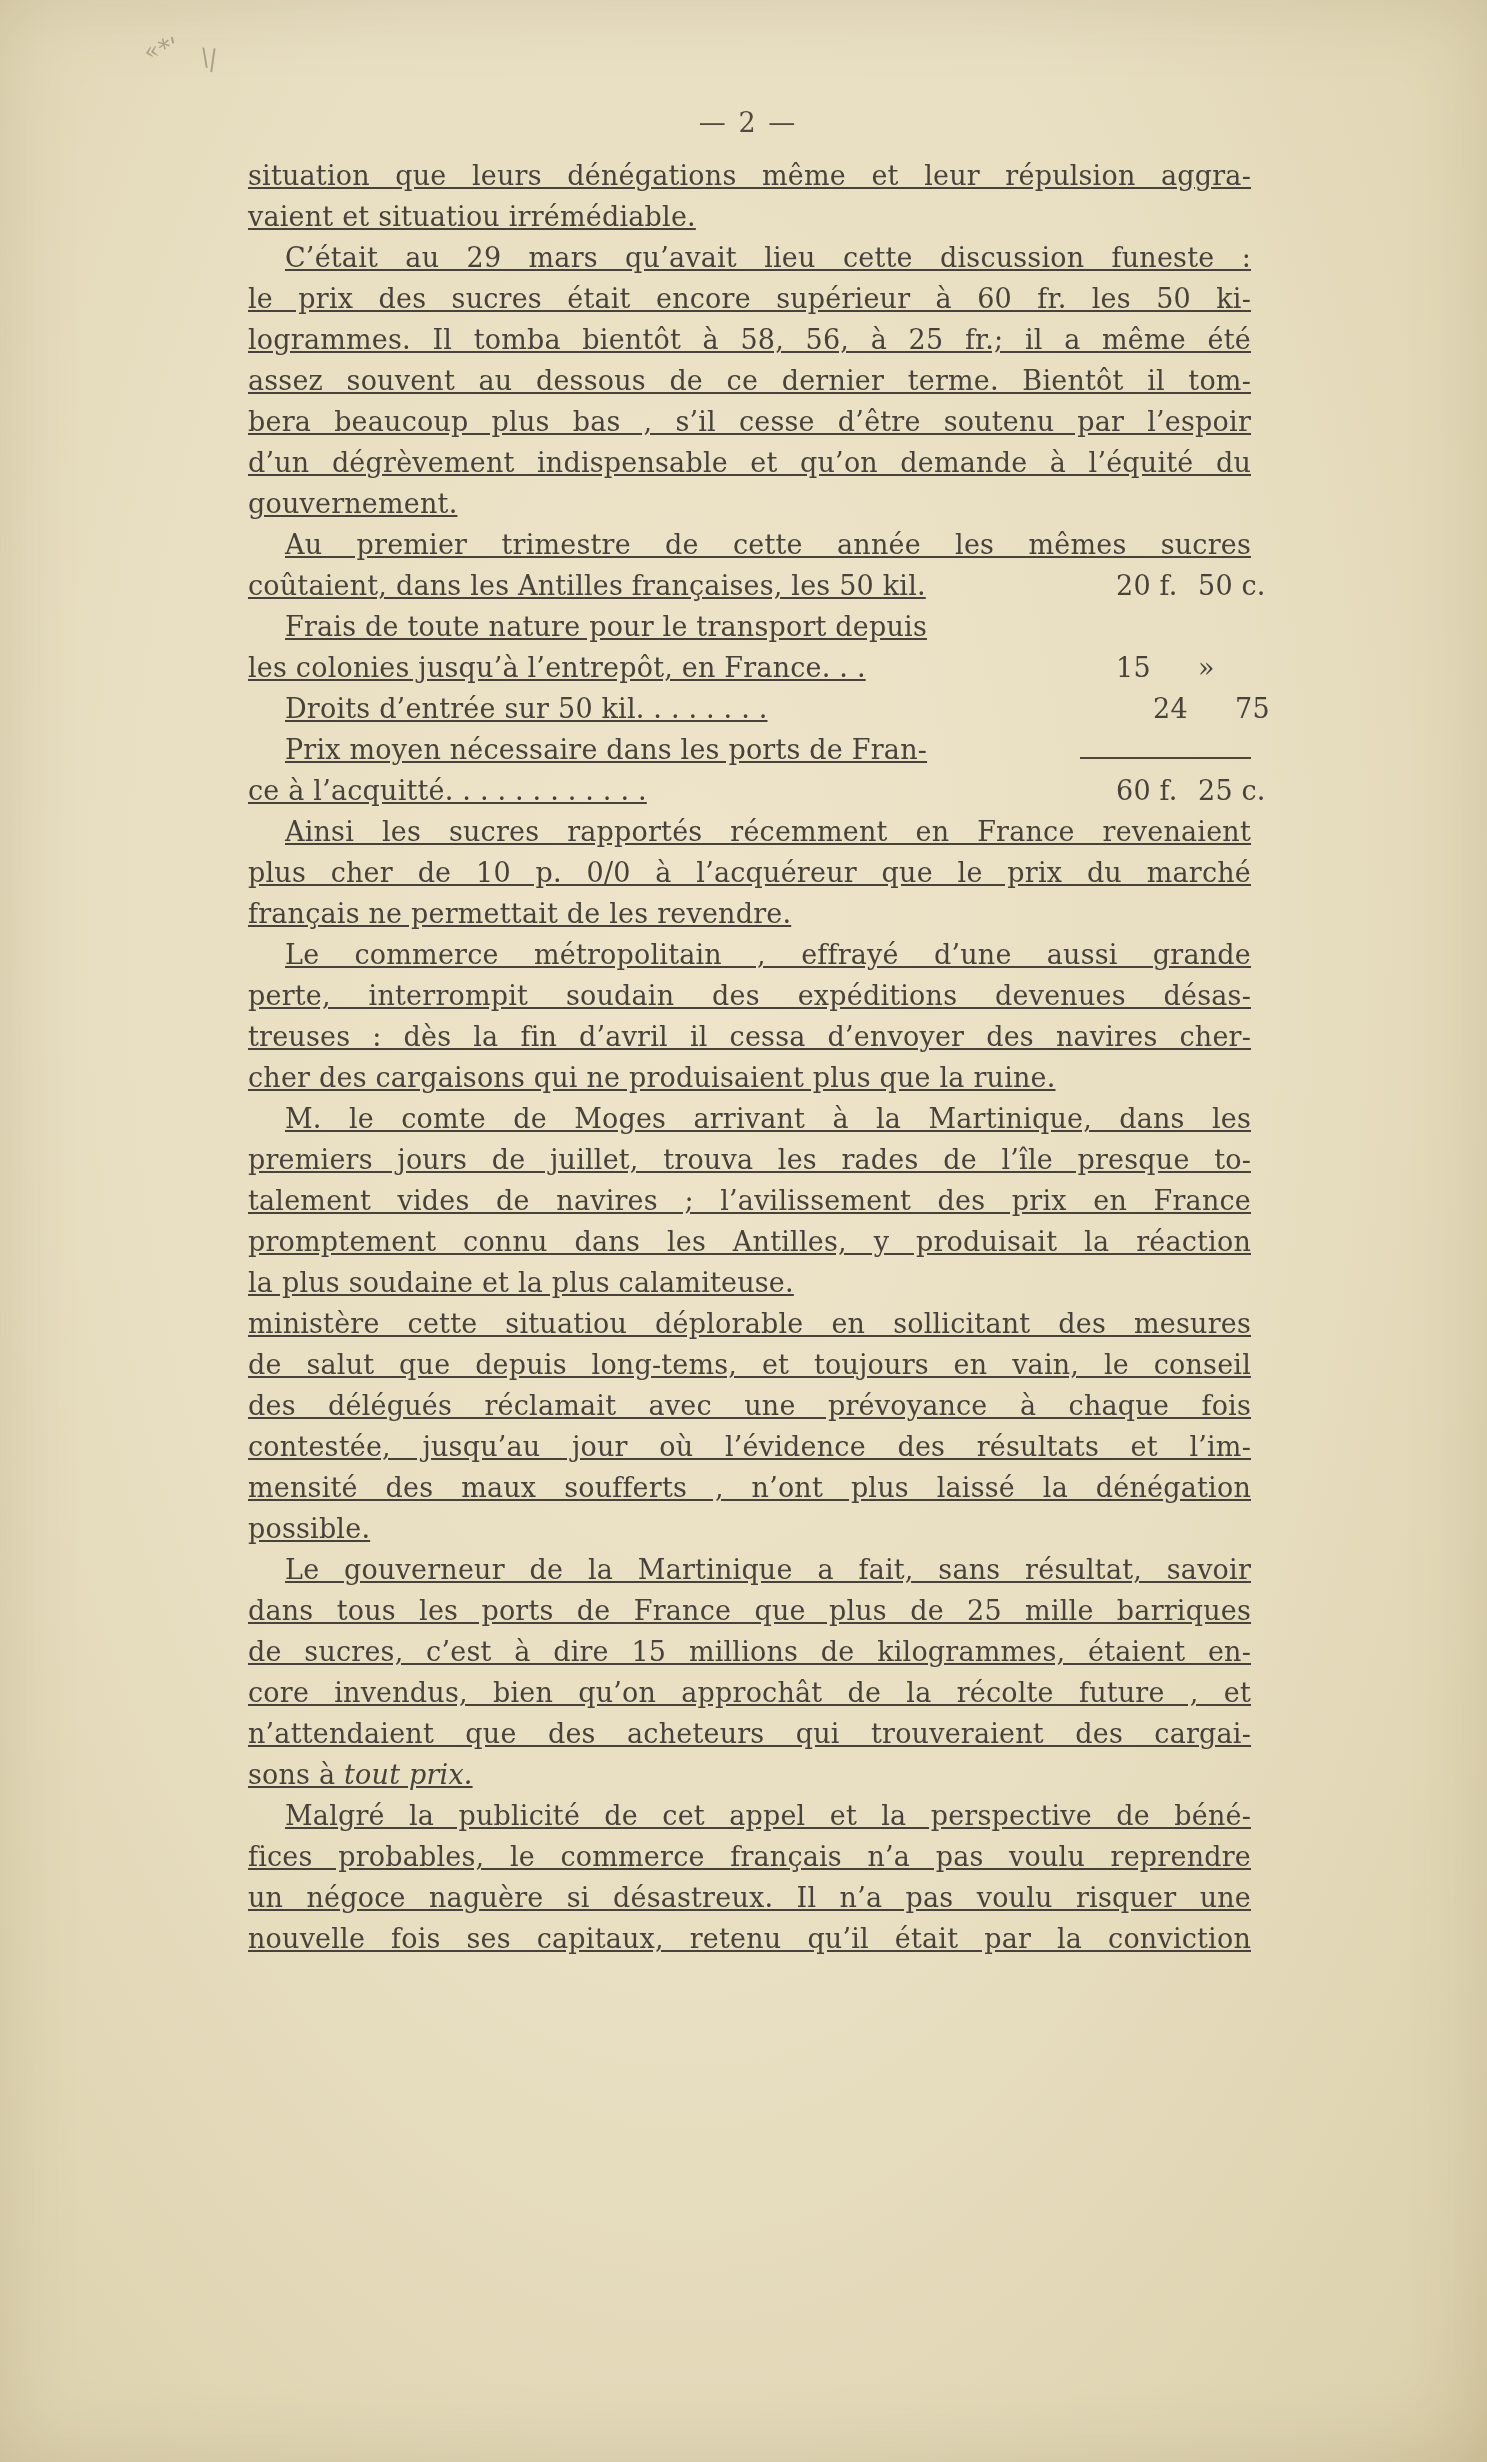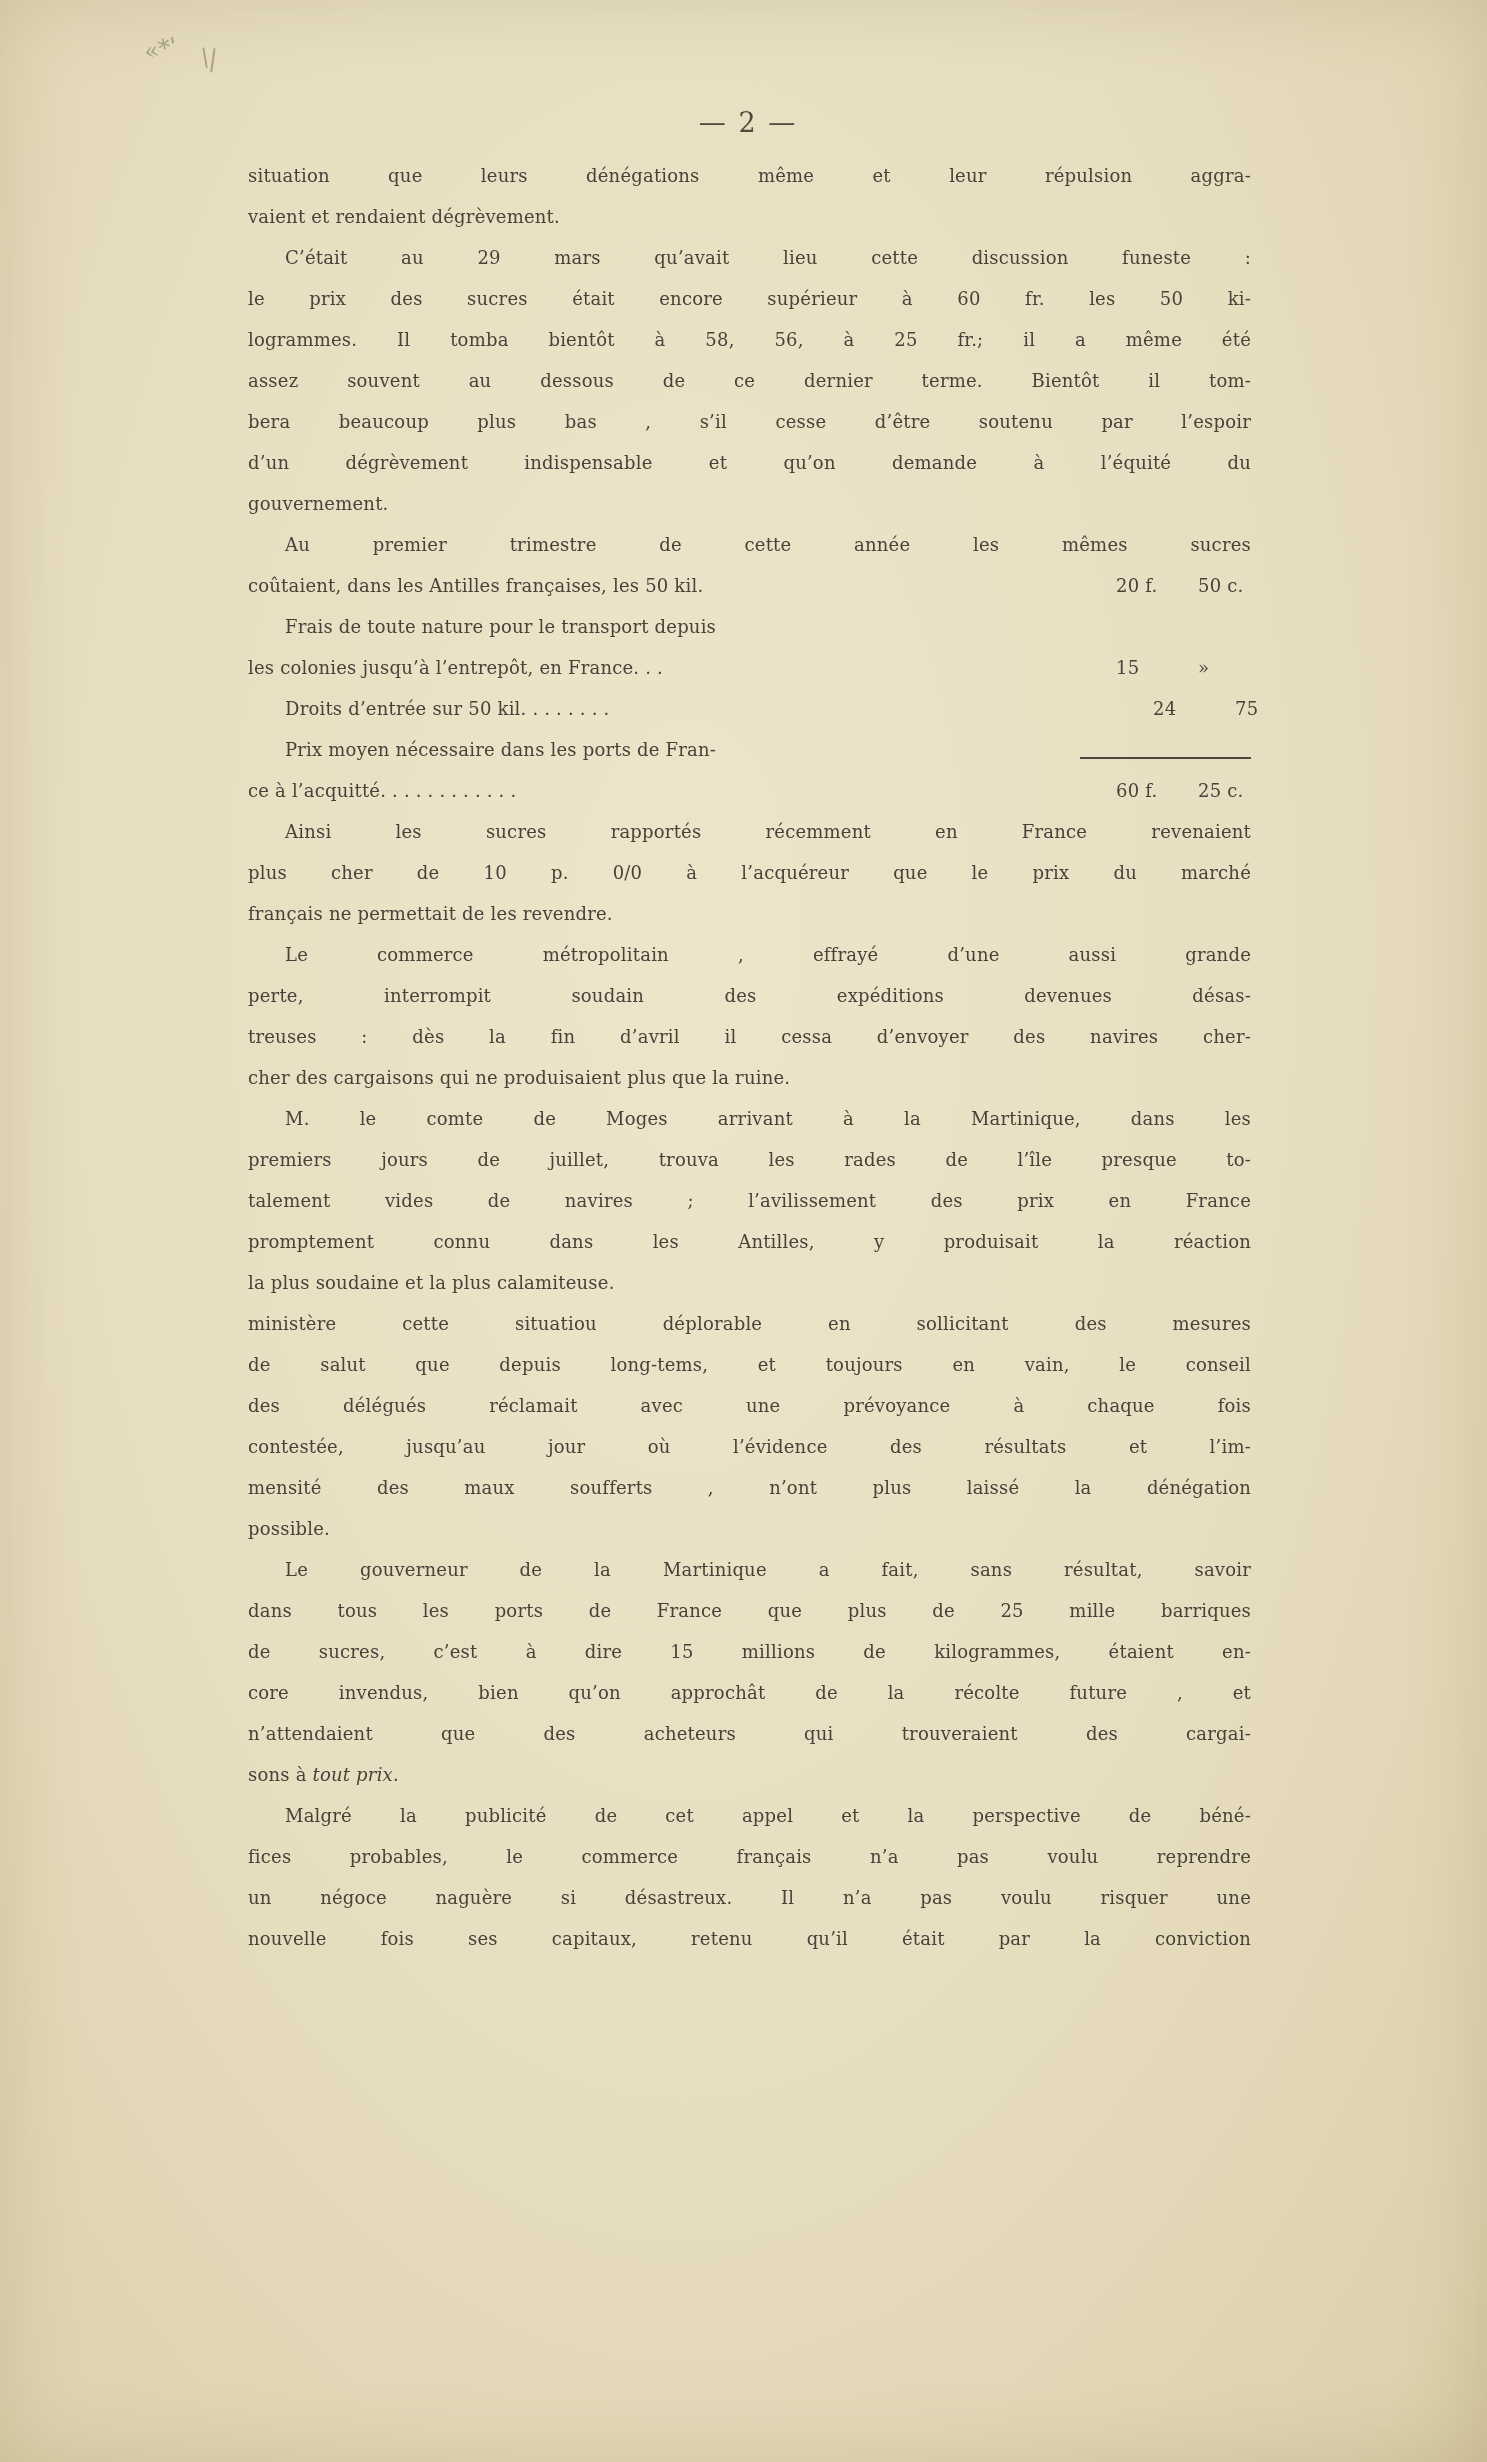--- a/index.html
+++ b/index.html
@@ -23,24 +23,25 @@
     margin-left:248px;
     text-align:center;
     font-size:27px;
     letter-spacing:2px;
     color:#524a3e;
   }
   .textblock {
     width:1003px;
     margin-left:248px;
     margin-top:17.3px;
-    font-size:18px;
+    font-size:27px;
     line-height:41px;
     letter-spacing:0.2px;
     color:#49423a;
+    text-decoration:underline;
   }
   .line {
     height:41px;
     text-align:justify;
     text-align-last:justify;
   }
   .line.indent { text-indent:37px; }
   .line.nojust { text-align:left; text-align-last:left; }
   .line.account { position:relative; text-align:left; text-align-last:left; }
   .col1 { position:absolute; left:868px; top:0; white-space:nowrap;text-align:right; }
@@ -65,21 +66,21 @@
 <body>
 
 <div class="page">
   <span class="mark mark1">«*'</span>
   <span class="mark mark2">\|</span>
 
   <div class="pagenum">— 2 —</div>
 
   <div class="textblock" id="text-block">
       <div class="line"><span>situation que leurs dénégations même et leur répulsion aggra-</span></div>
-      <div class="line nojust"><span>vaient et rendaient dégrèvement.</span></div>
+      <div class="line nojust"><span>vaient et situatiou irrémédiable.</span></div>
       <div class="line indent"><span>C’était au 29 mars qu’avait lieu cette discussion funeste :</span></div>
       <div class="line"><span>le prix des sucres était encore supérieur à 60 fr. les 50 ki-</span></div>
       <div class="line"><span>logrammes. Il tomba bientôt à 58, 56, à 25 fr.; il a même été</span></div>
       <div class="line"><span>assez souvent au dessous de ce dernier terme. Bientôt il tom-</span></div>
       <div class="line"><span>bera beaucoup plus bas , s’il cesse d’être soutenu par l’espoir</span></div>
       <div class="line"><span>d’un dégrèvement indispensable et qu’on demande à l’équité du</span></div>
       <div class="line nojust"><span>gouvernement.</span></div>
       <div class="line indent"><span>Au premier trimestre de cette année les mêmes sucres</span></div>
       <div class="line account"><span>coûtaient, dans les Antilles françaises, les 50 kil.</span><span class="col1">20 f.</span><span class="col2">50 c.</span></div>
       <div class="line indent nojust"><span>Frais de toute nature pour le transport depuis</span></div>

